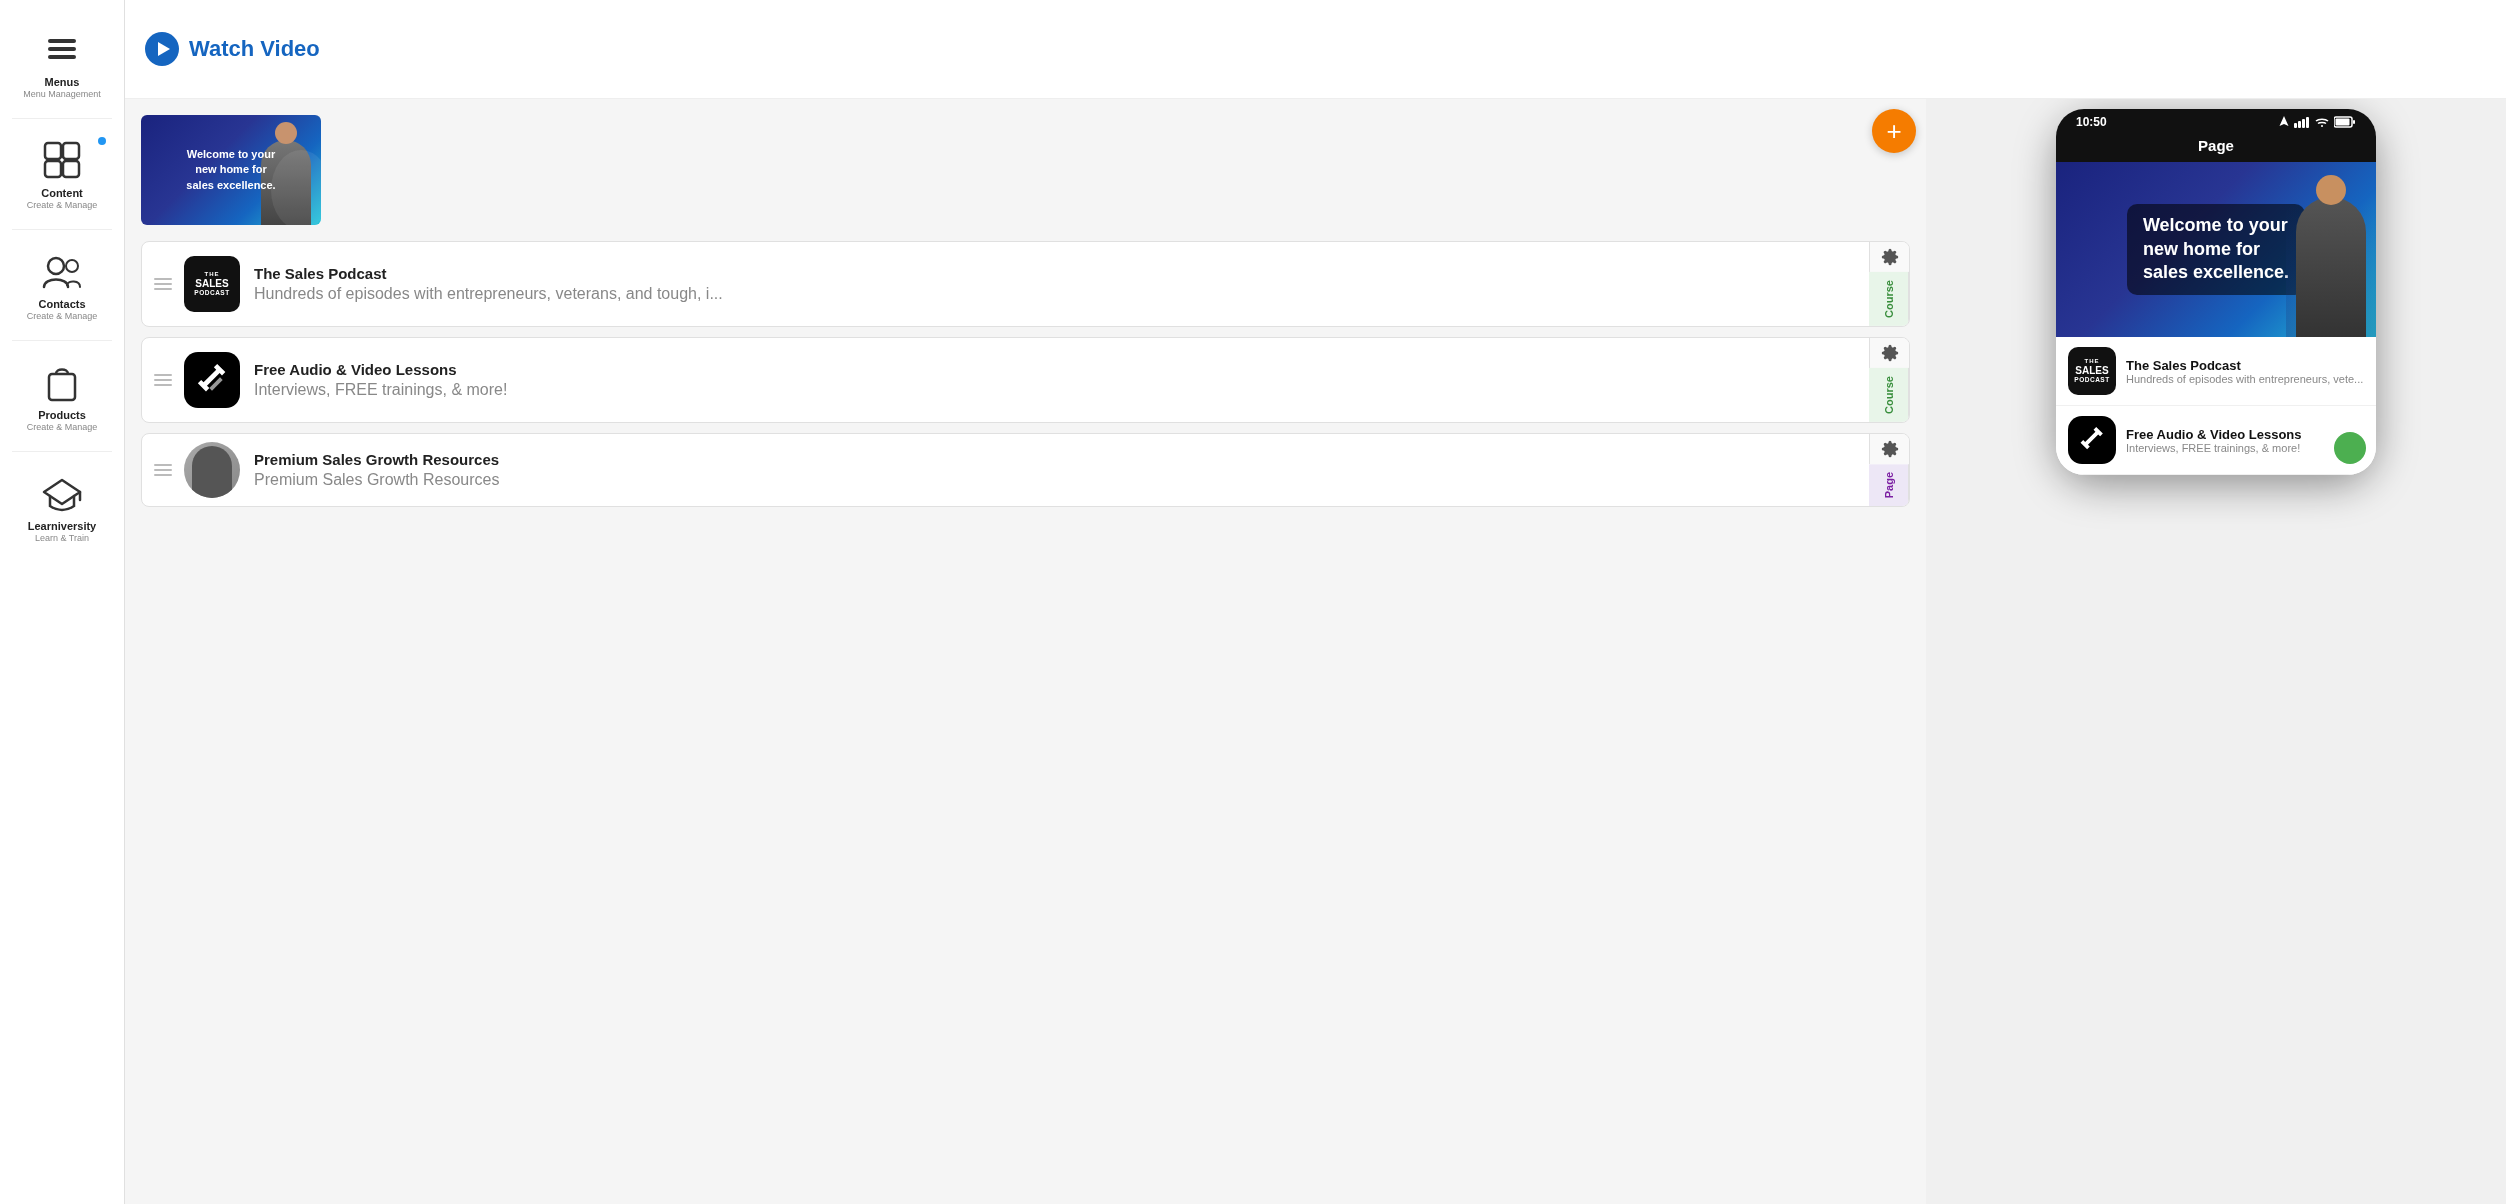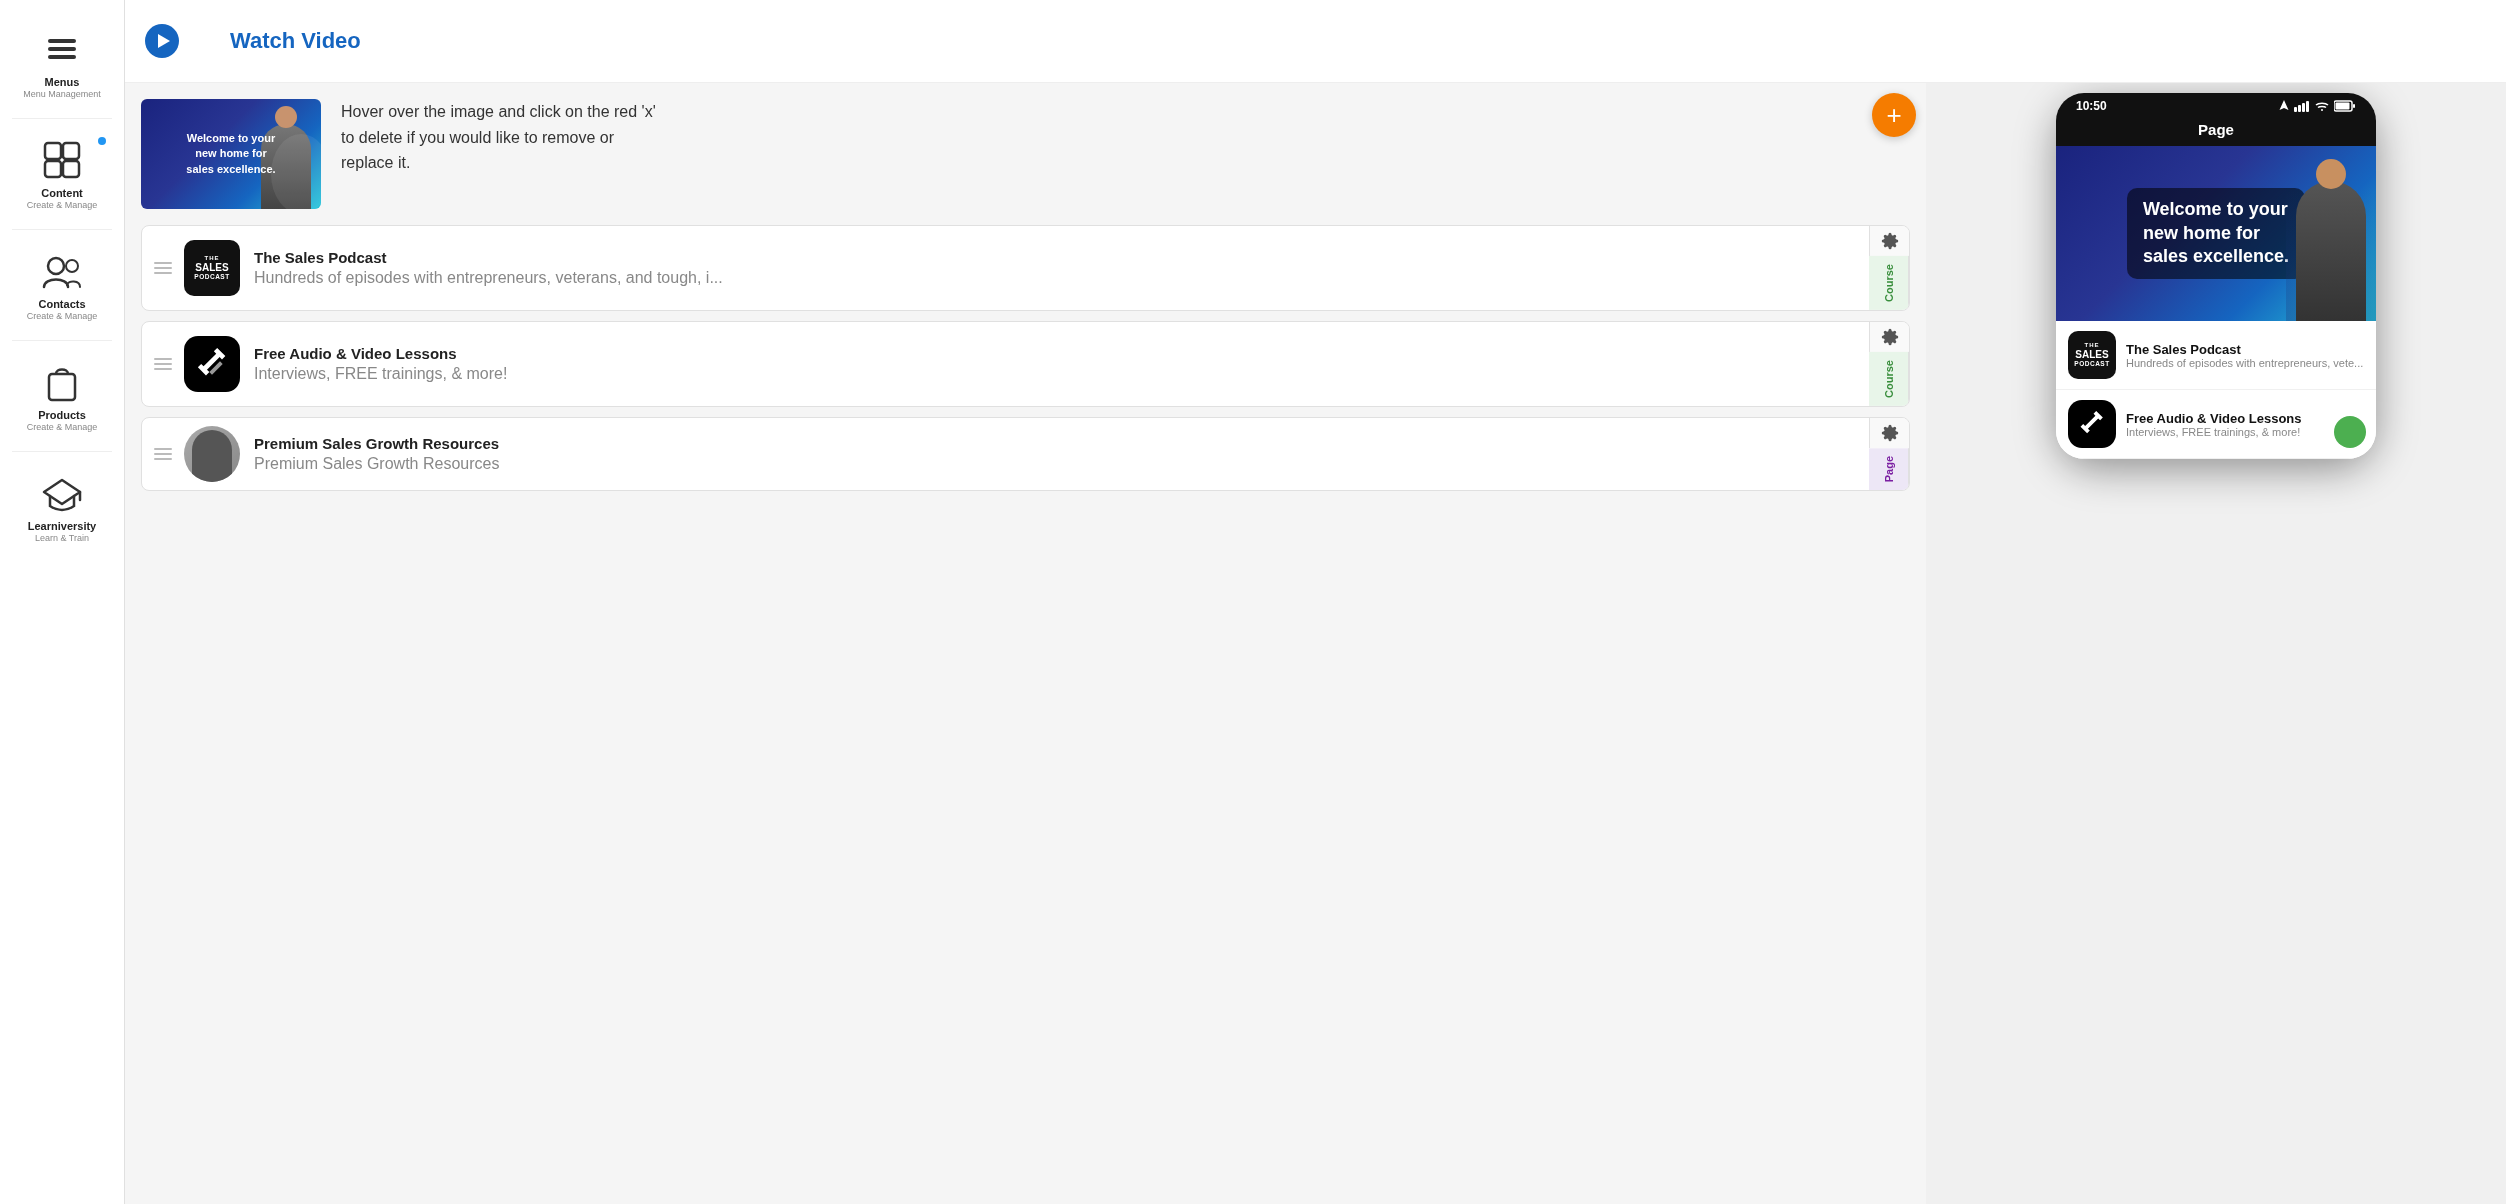--- a/index.html
+++ b/index.html
@@ -74,24 +74,23 @@
       flex: 1;
       display: flex;
       flex-direction: column;
       overflow: hidden;
     }
 
     
     .header {
       display: flex;
       align-items: center;
-      padding: 24px 20px;
+      padding: 32px 20px;
       background: #fff;
       border-bottom: 1px solid #eee;
-      gap: 41px;
     }
     .header .play-icon {
       width: 34px; height: 34px;
       background: #1565c0;
       border-radius: 50%;
       display: flex; align-items: center; justify-content: center;
       margin-right: 10px;
       flex-shrink: 0;
     }
     .header .play-icon::after {
@@ -552,21 +551,20 @@
       <div class="add-button">+</div>
 
       <div class="hero-block">
         <div class="hero-image">
           <div class="hero-image-text">Welcome to your<br>new home for<br>sales excellence.</div>
 
           <div style="position:absolute;right:10px;bottom:0;width:50px;height:85px;background:linear-gradient(180deg,#777 0%,#444 100%);border-radius:25px 25px 0 0;">
             <div style="position:absolute;top:-18px;left:50%;transform:translateX(-50%);width:22px;height:22px;background:#c8936e;border-radius:50%;"></div>
           </div>
         </div>
-        <p class="hero-instructions">Hover over the image and click on the red 'x'<br>to delete if you would like to remove or<br>replace it.</p>
       </div>
 
       <div class="list-item">
         <div class="drag-handle">
           <span></span>
             <span></span>
             <span></span>
         </div>
         <div class="podcast-icon">
           <div class="podcast-text">

